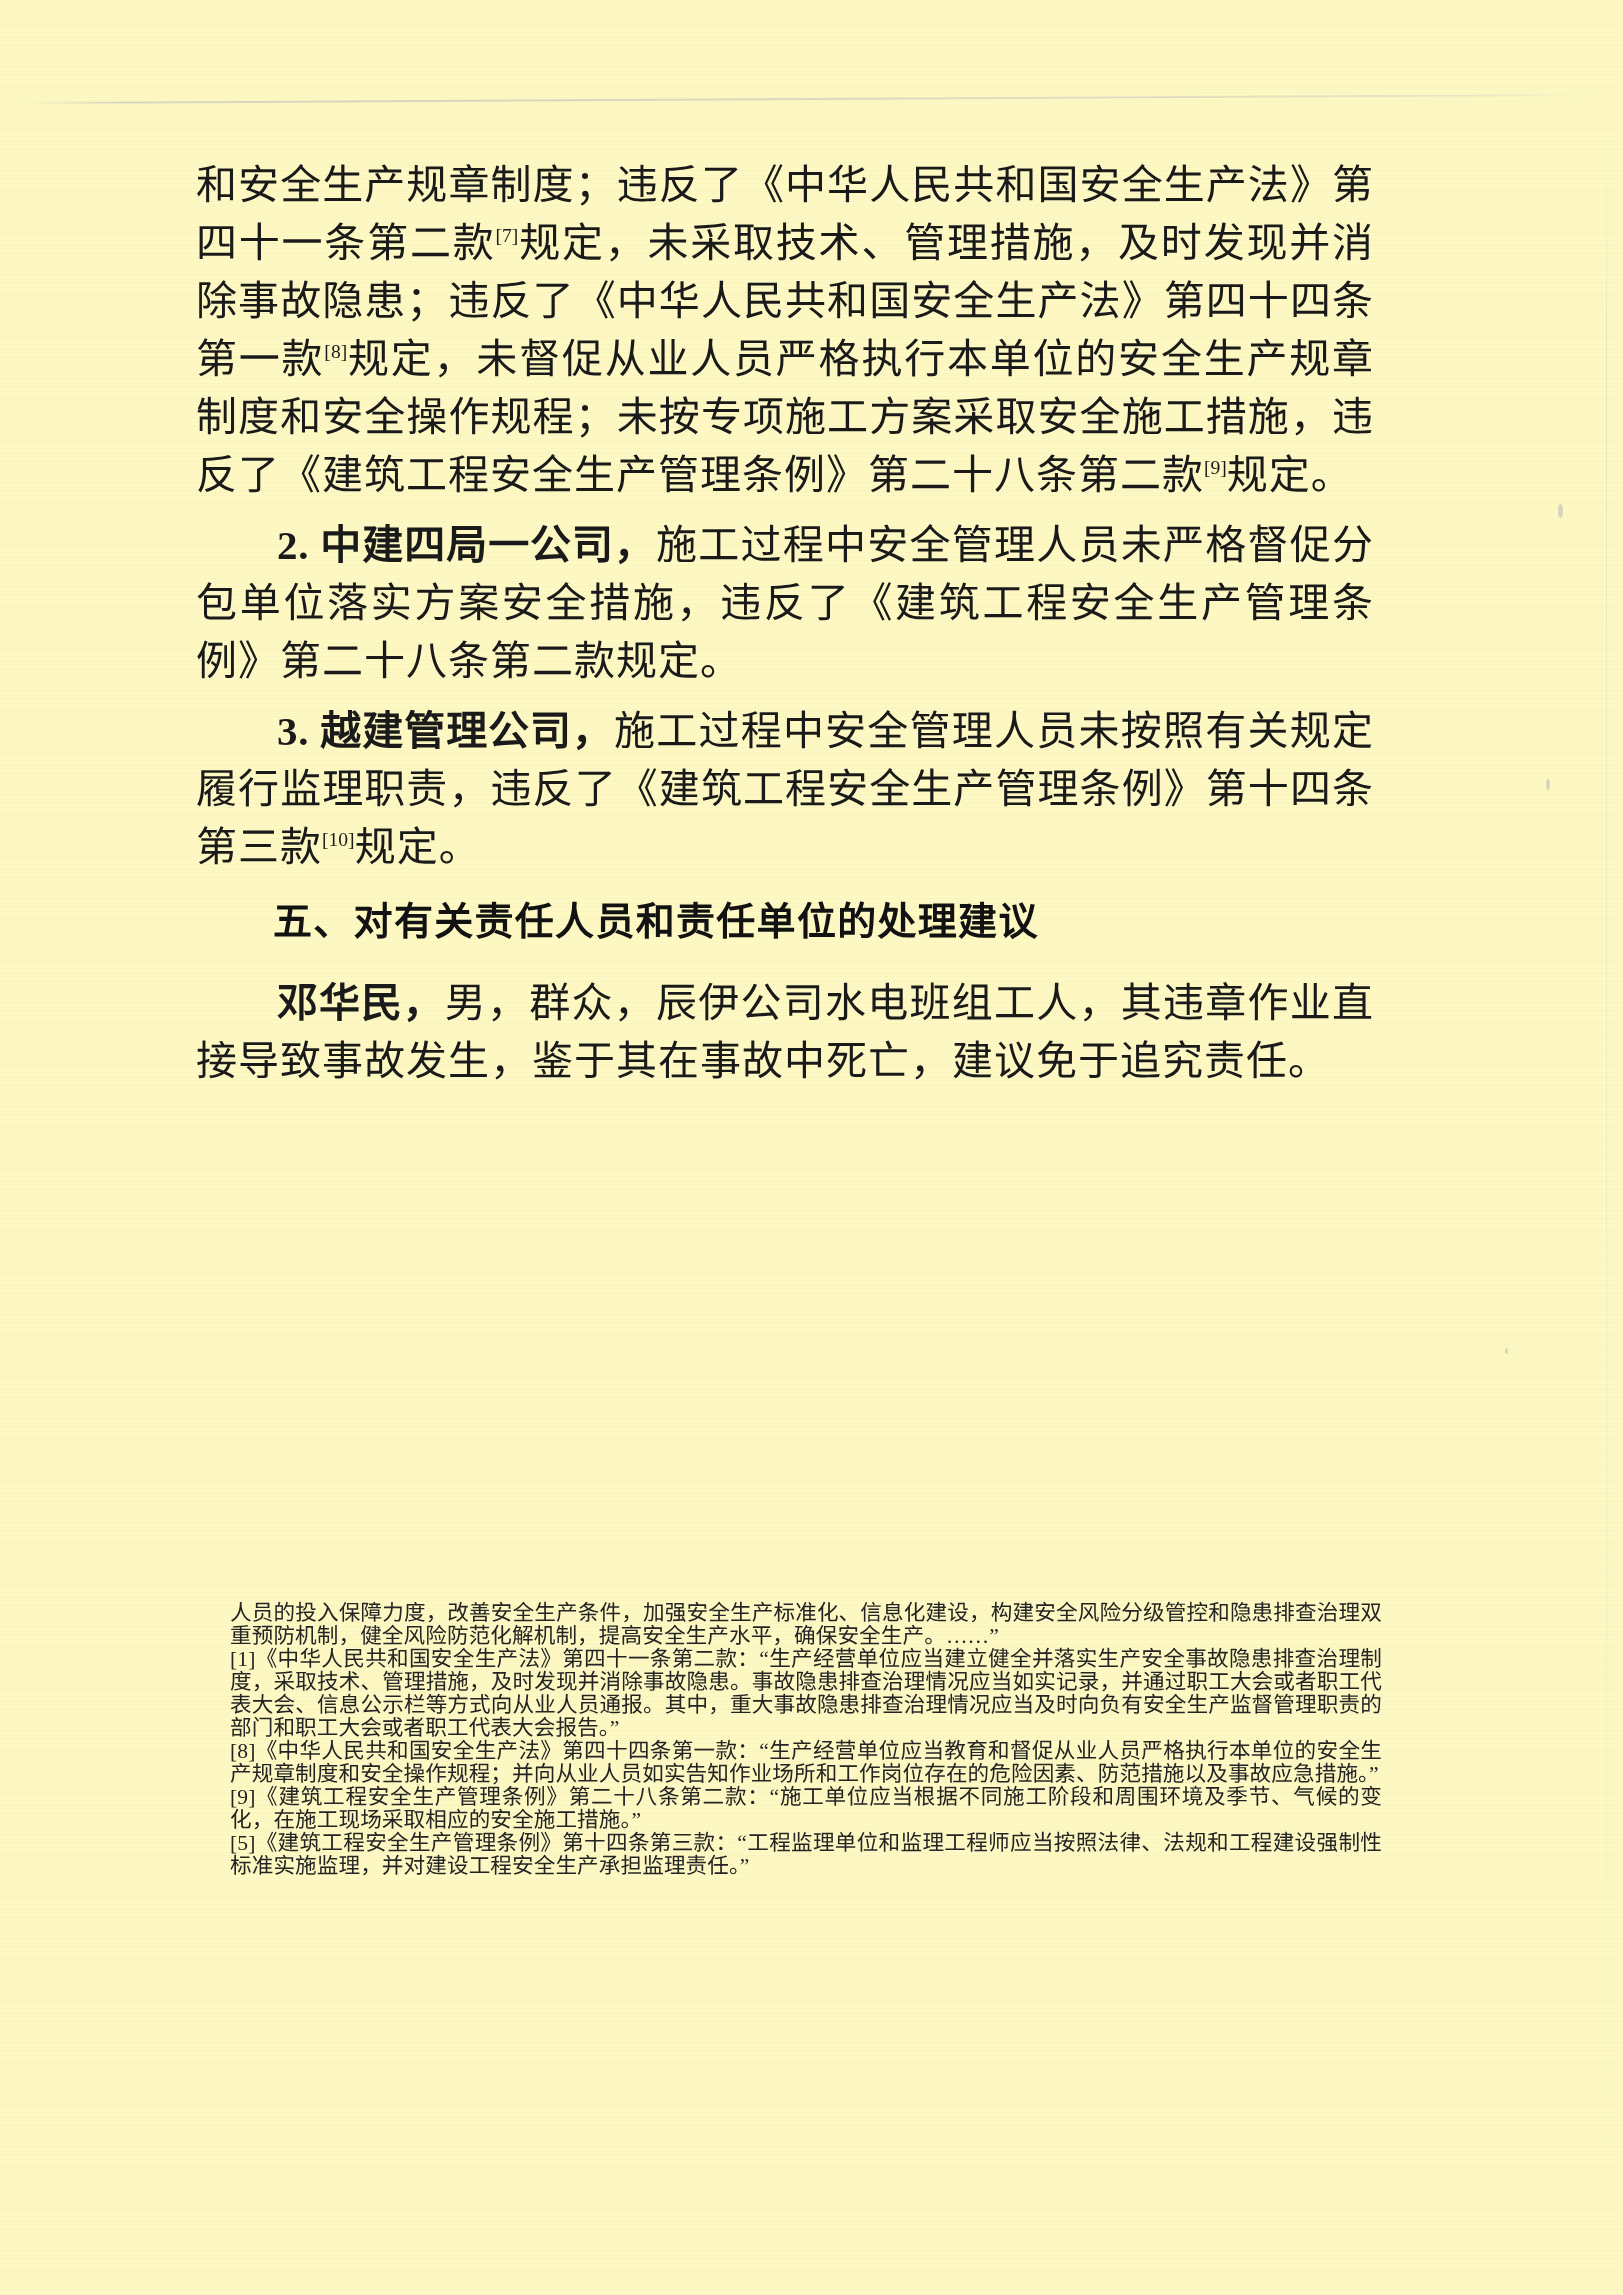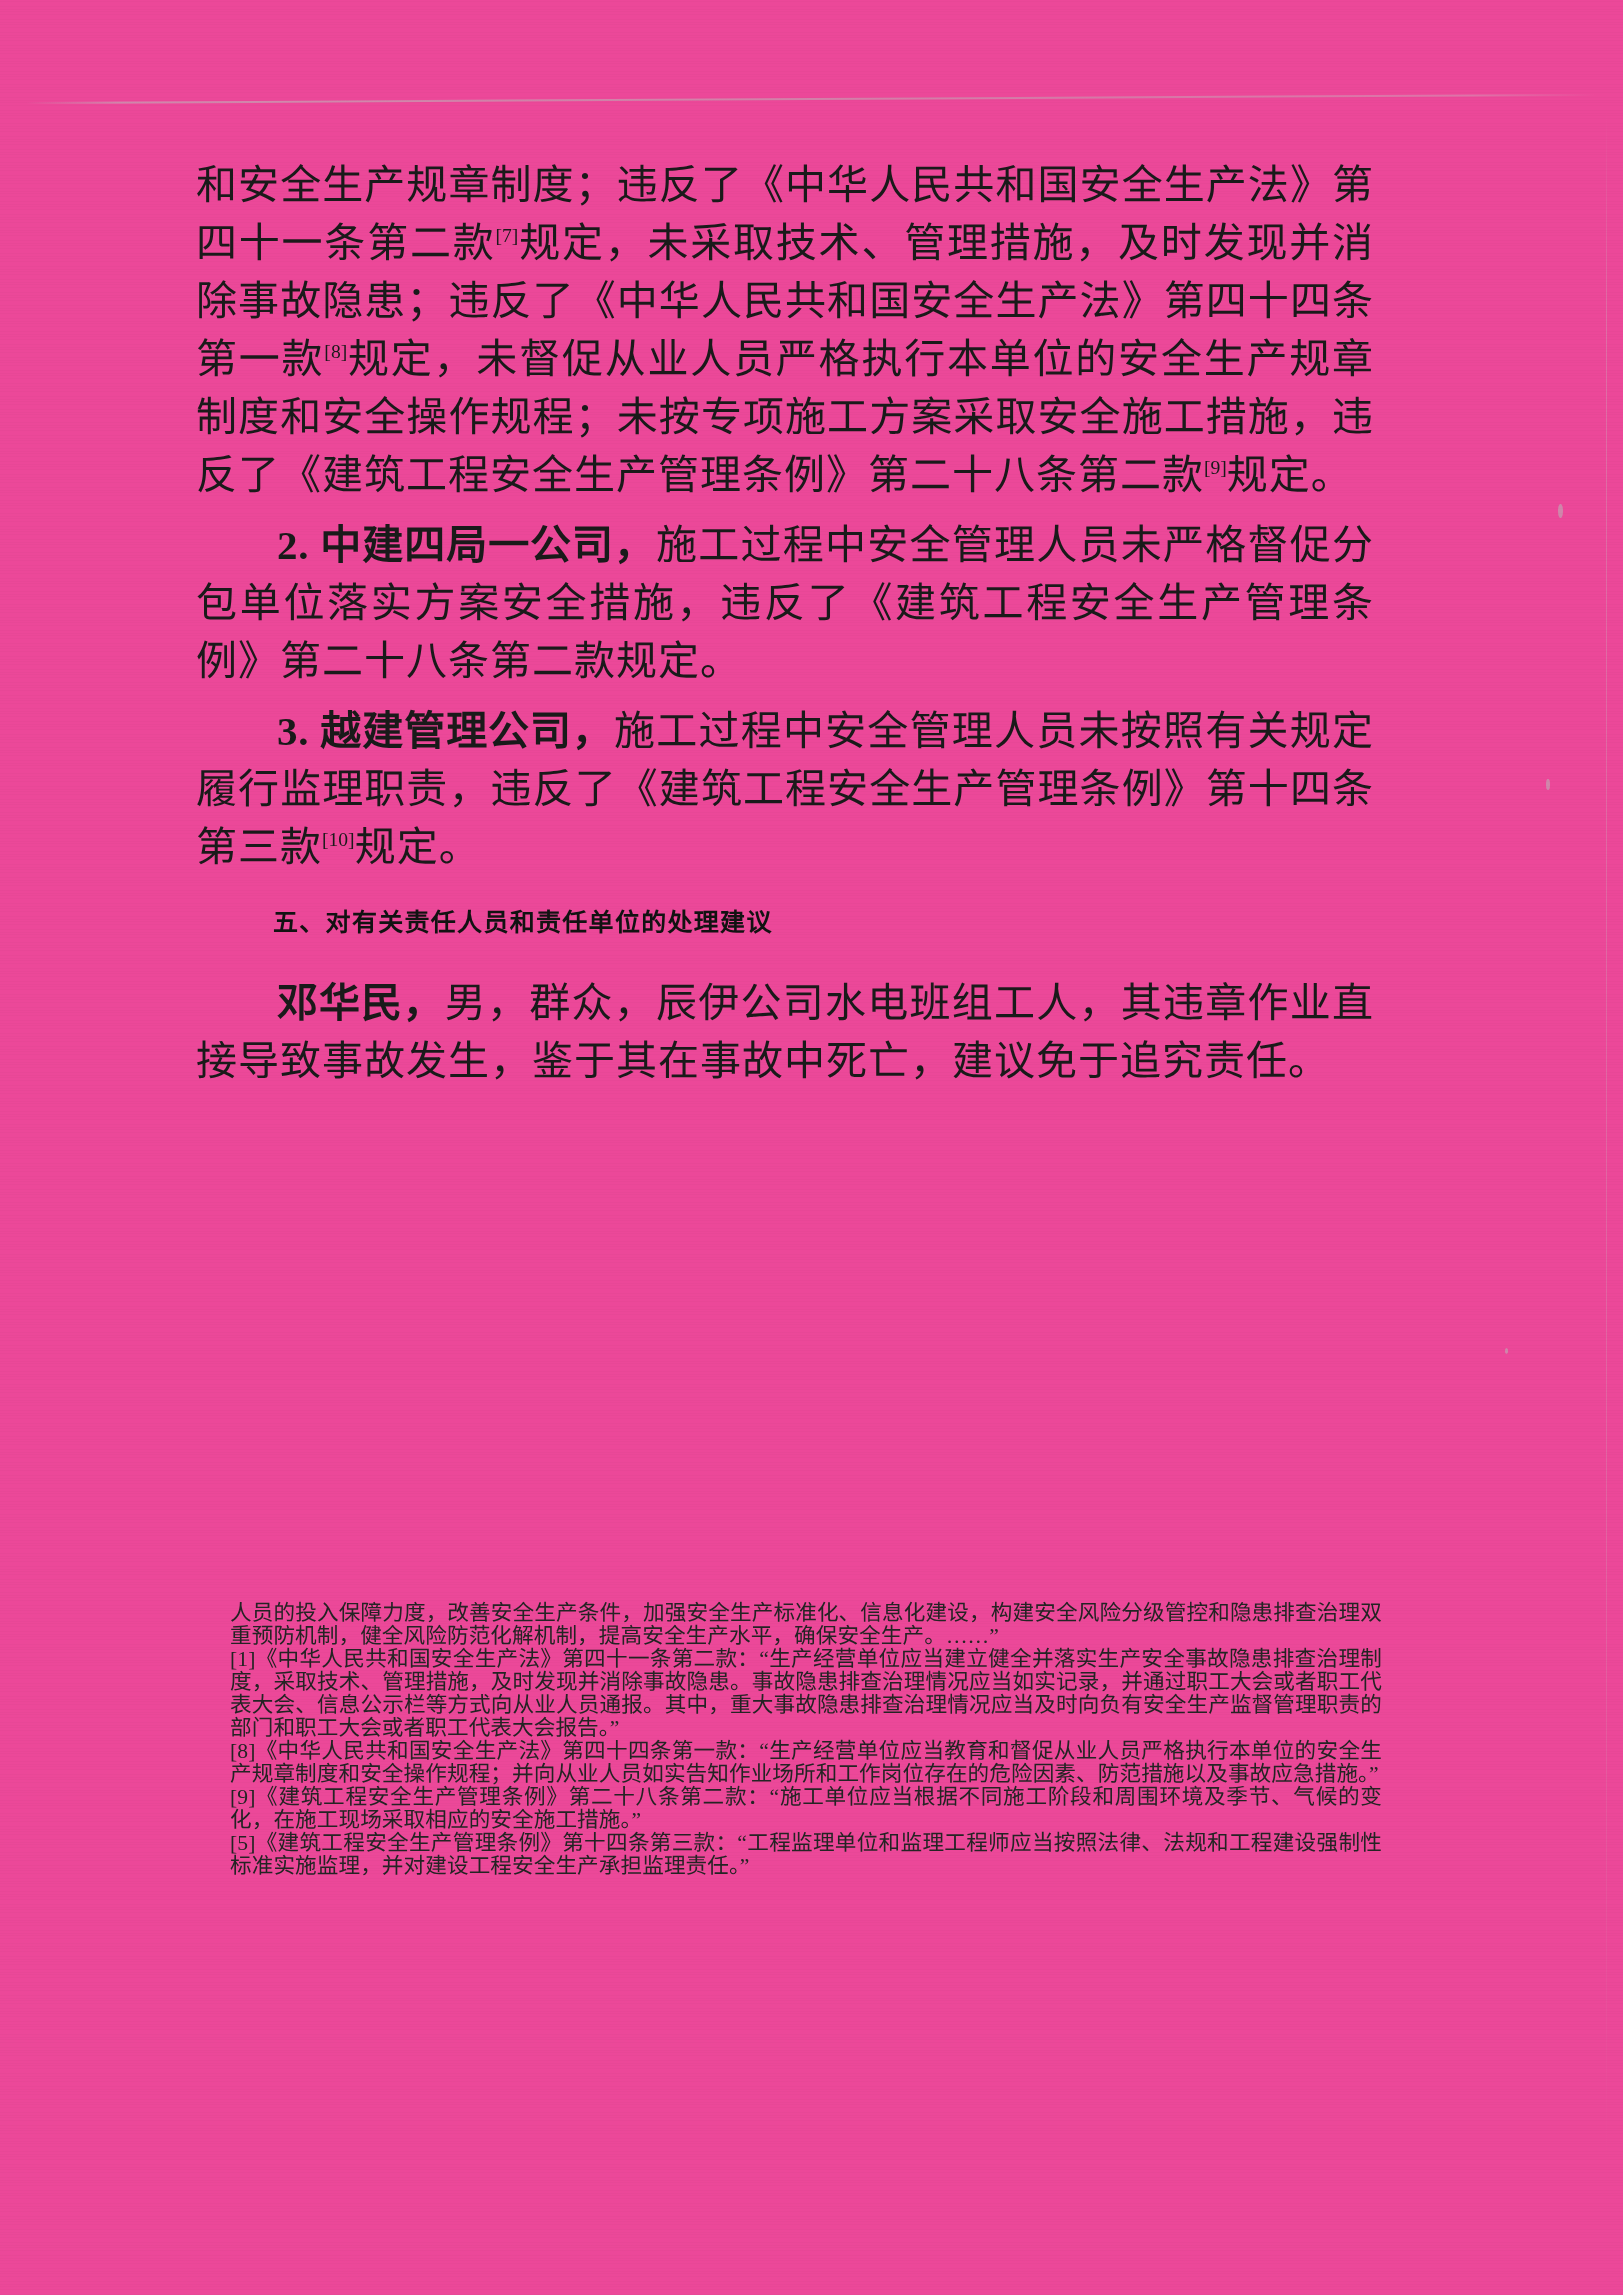--- a/index.html
+++ b/index.html
@@ -6,21 +6,21 @@
   html, body {
     margin: 0;
     padding: 0;
     background: #ffffff;
   }
 
   .page {
     position: relative;
     width: 1623px;
     height: 2295px;
-    background: #ec4899;
+    background: #fef9c3;
     overflow: hidden;
     font-family: "Liberation Serif", "DejaVu Serif", serif;
     color: #1c1c1c;
     box-sizing: border-box;
   }
 
   
   .scan-edge-top {
     position: absolute;
     left: 26px;
@@ -85,21 +85,21 @@
     font-size: 19.6px;
     vertical-align: super;
     line-height: 0;
     letter-spacing: 0;
   }
 
   
   .heading-l1, .heading-l2 {
     font-family: "Liberation Sans", "DejaVu Sans", sans-serif;
     font-weight: bold;
-    font-size: 25px;
+    font-size: 39px;
     line-height: 58px;
     letter-spacing: 1.3px;
     margin: 0;
     color: #121212;
   }
   .heading-l1 { text-indent: 77px; }
   .heading-l2 { text-indent: 77px; }
 
   .gap-sm { height: 11.8px; }
   .gap-md { height: 17px; }

